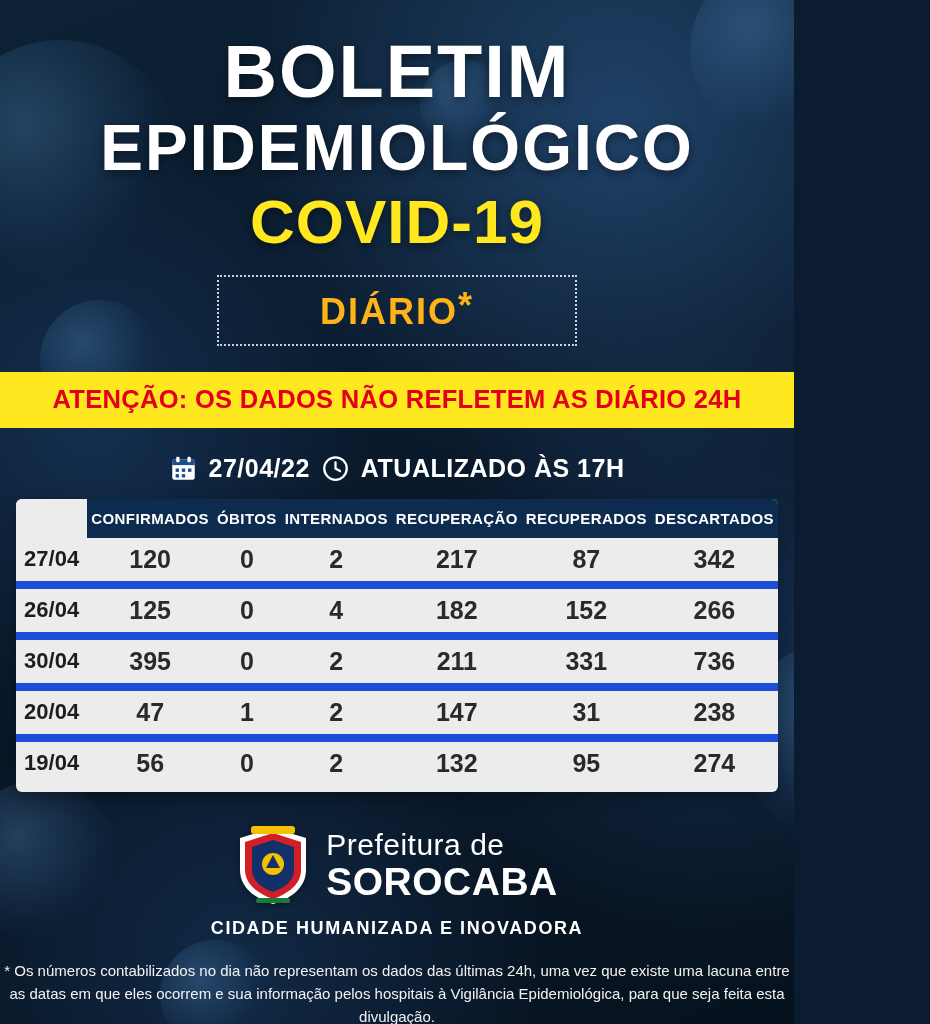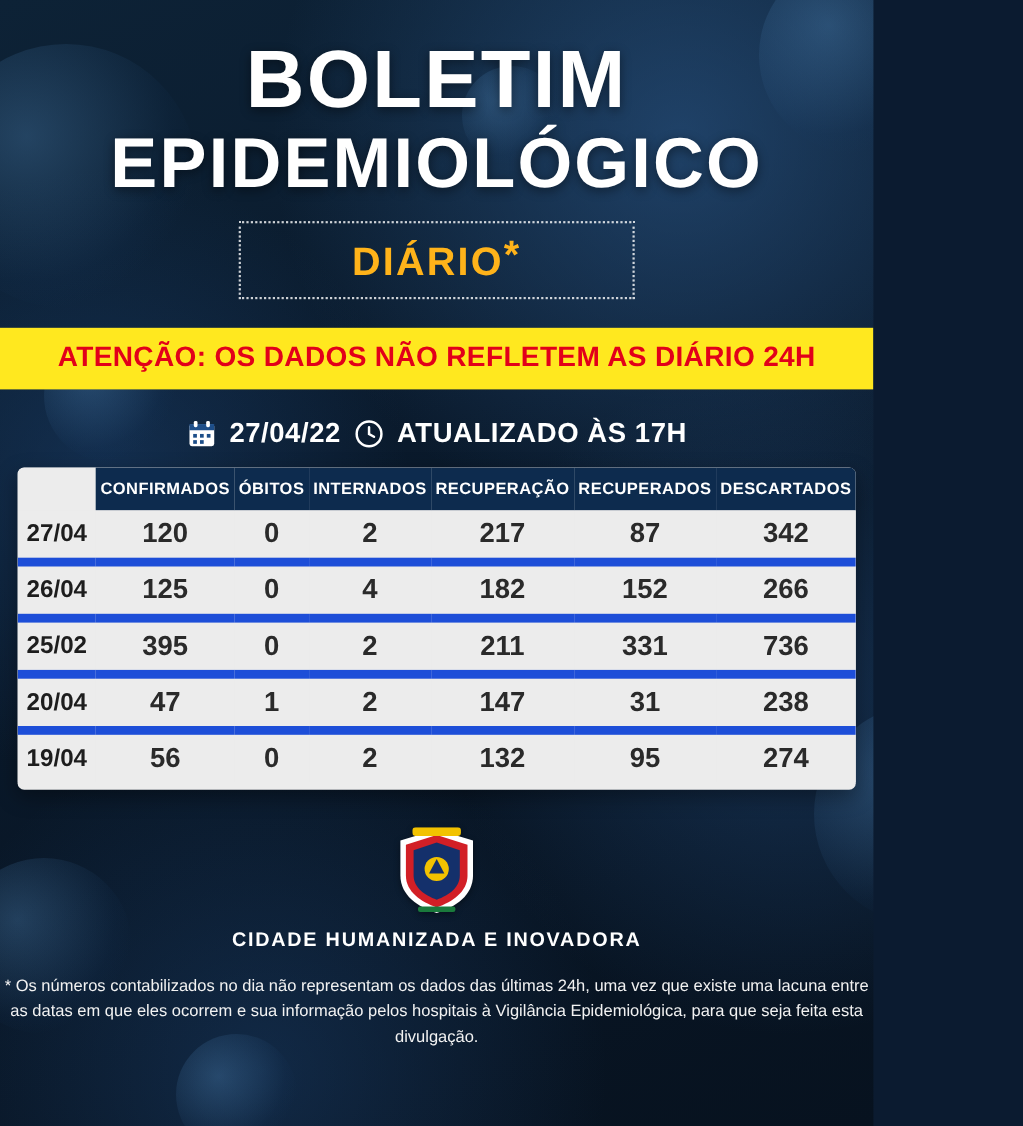--- a/index.html
+++ b/index.html
@@ -191,20 +191,21 @@
   <div class="blob b5"></div>
   <div class="blob b6"></div>
   <div class="blob b7"></div>
   <div class="blob b8"></div>
 
   <div class="content">
 
     <div class="titles">
       <div class="t-line1">BOLETIM</div>
       <div class="t-line2">EPIDEMIOLÓGICO</div>
+      <div class="t-line3">COVID-19</div>
 
       <div class="diario-box">
         <span class="diario">DIÁRIO</span><sup class="diario">*</sup>
       </div>
     </div>
 
     <div class="warn-bar">
       <div class="warn-text">ATENÇÃO: OS DADOS NÃO REFLETEM AS DIÁRIO 24H</div>
     </div>
 
@@ -258,21 +259,21 @@
           <tr>
             <td class="col-date">26/04</td>
             <td>125</td>
             <td>0</td>
             <td>4</td>
             <td>182</td>
             <td>152</td>
             <td>266</td>
           </tr>
           <tr>
-            <td class="col-date">25/02</td>
+            <td class="col-date">30/04</td>
             <td>395</td>
             <td>0</td>
             <td>2</td>
             <td>211</td>
             <td>331</td>
             <td>736</td>
           </tr>
           <tr>
             <td class="col-date">20/04</td>
             <td>47</td>
@@ -301,19 +302,23 @@
           <svg width="74" height="80" viewBox="0 0 74 80">
             <path d="M37 2 L70 12 L70 44 C70 62 54 73 37 78 C20 73 4 62 4 44 L4 12 Z" fill="#ffffff"></path>
             <path d="M37 7 L65 16 L65 44 C65 59 51 68 37 73 C23 68 9 59 9 44 L9 16 Z" fill="#d21f26"></path>
             <path d="M37 14 L58 21 L58 44 C58 55 48 62 37 66 C26 62 16 55 16 44 L16 21 Z" fill="#14306b"></path>
             <circle cx="37" cy="38" r="11" fill="#f2c200"></circle>
             <path d="M30 42 L37 29 L44 42 Z" fill="#14306b"></path>
             <rect x="15" y="0" width="44" height="8" rx="3" fill="#f2c200"></rect>
             <rect x="20" y="72" width="34" height="5" rx="2" fill="#1a7a3c"></rect>
           </svg>
         </div>
+        <div class="brand">
+          <div class="l1">Prefeitura de</div>
+          <div class="l2">SOROCABA</div>
+        </div>
       </div>
       <div class="slogan">CIDADE HUMANIZADA E INOVADORA</div>
       <div class="note">* Os números contabilizados no dia não representam os dados das últimas 24h, uma vez que existe uma lacuna entre as datas em que eles ocorrem e sua informação pelos hospitais à Vigilância Epidemiológica, para que seja feita esta divulgação.</div>
     </div>
 
   </div>
 </div>
 
 </body></html>

